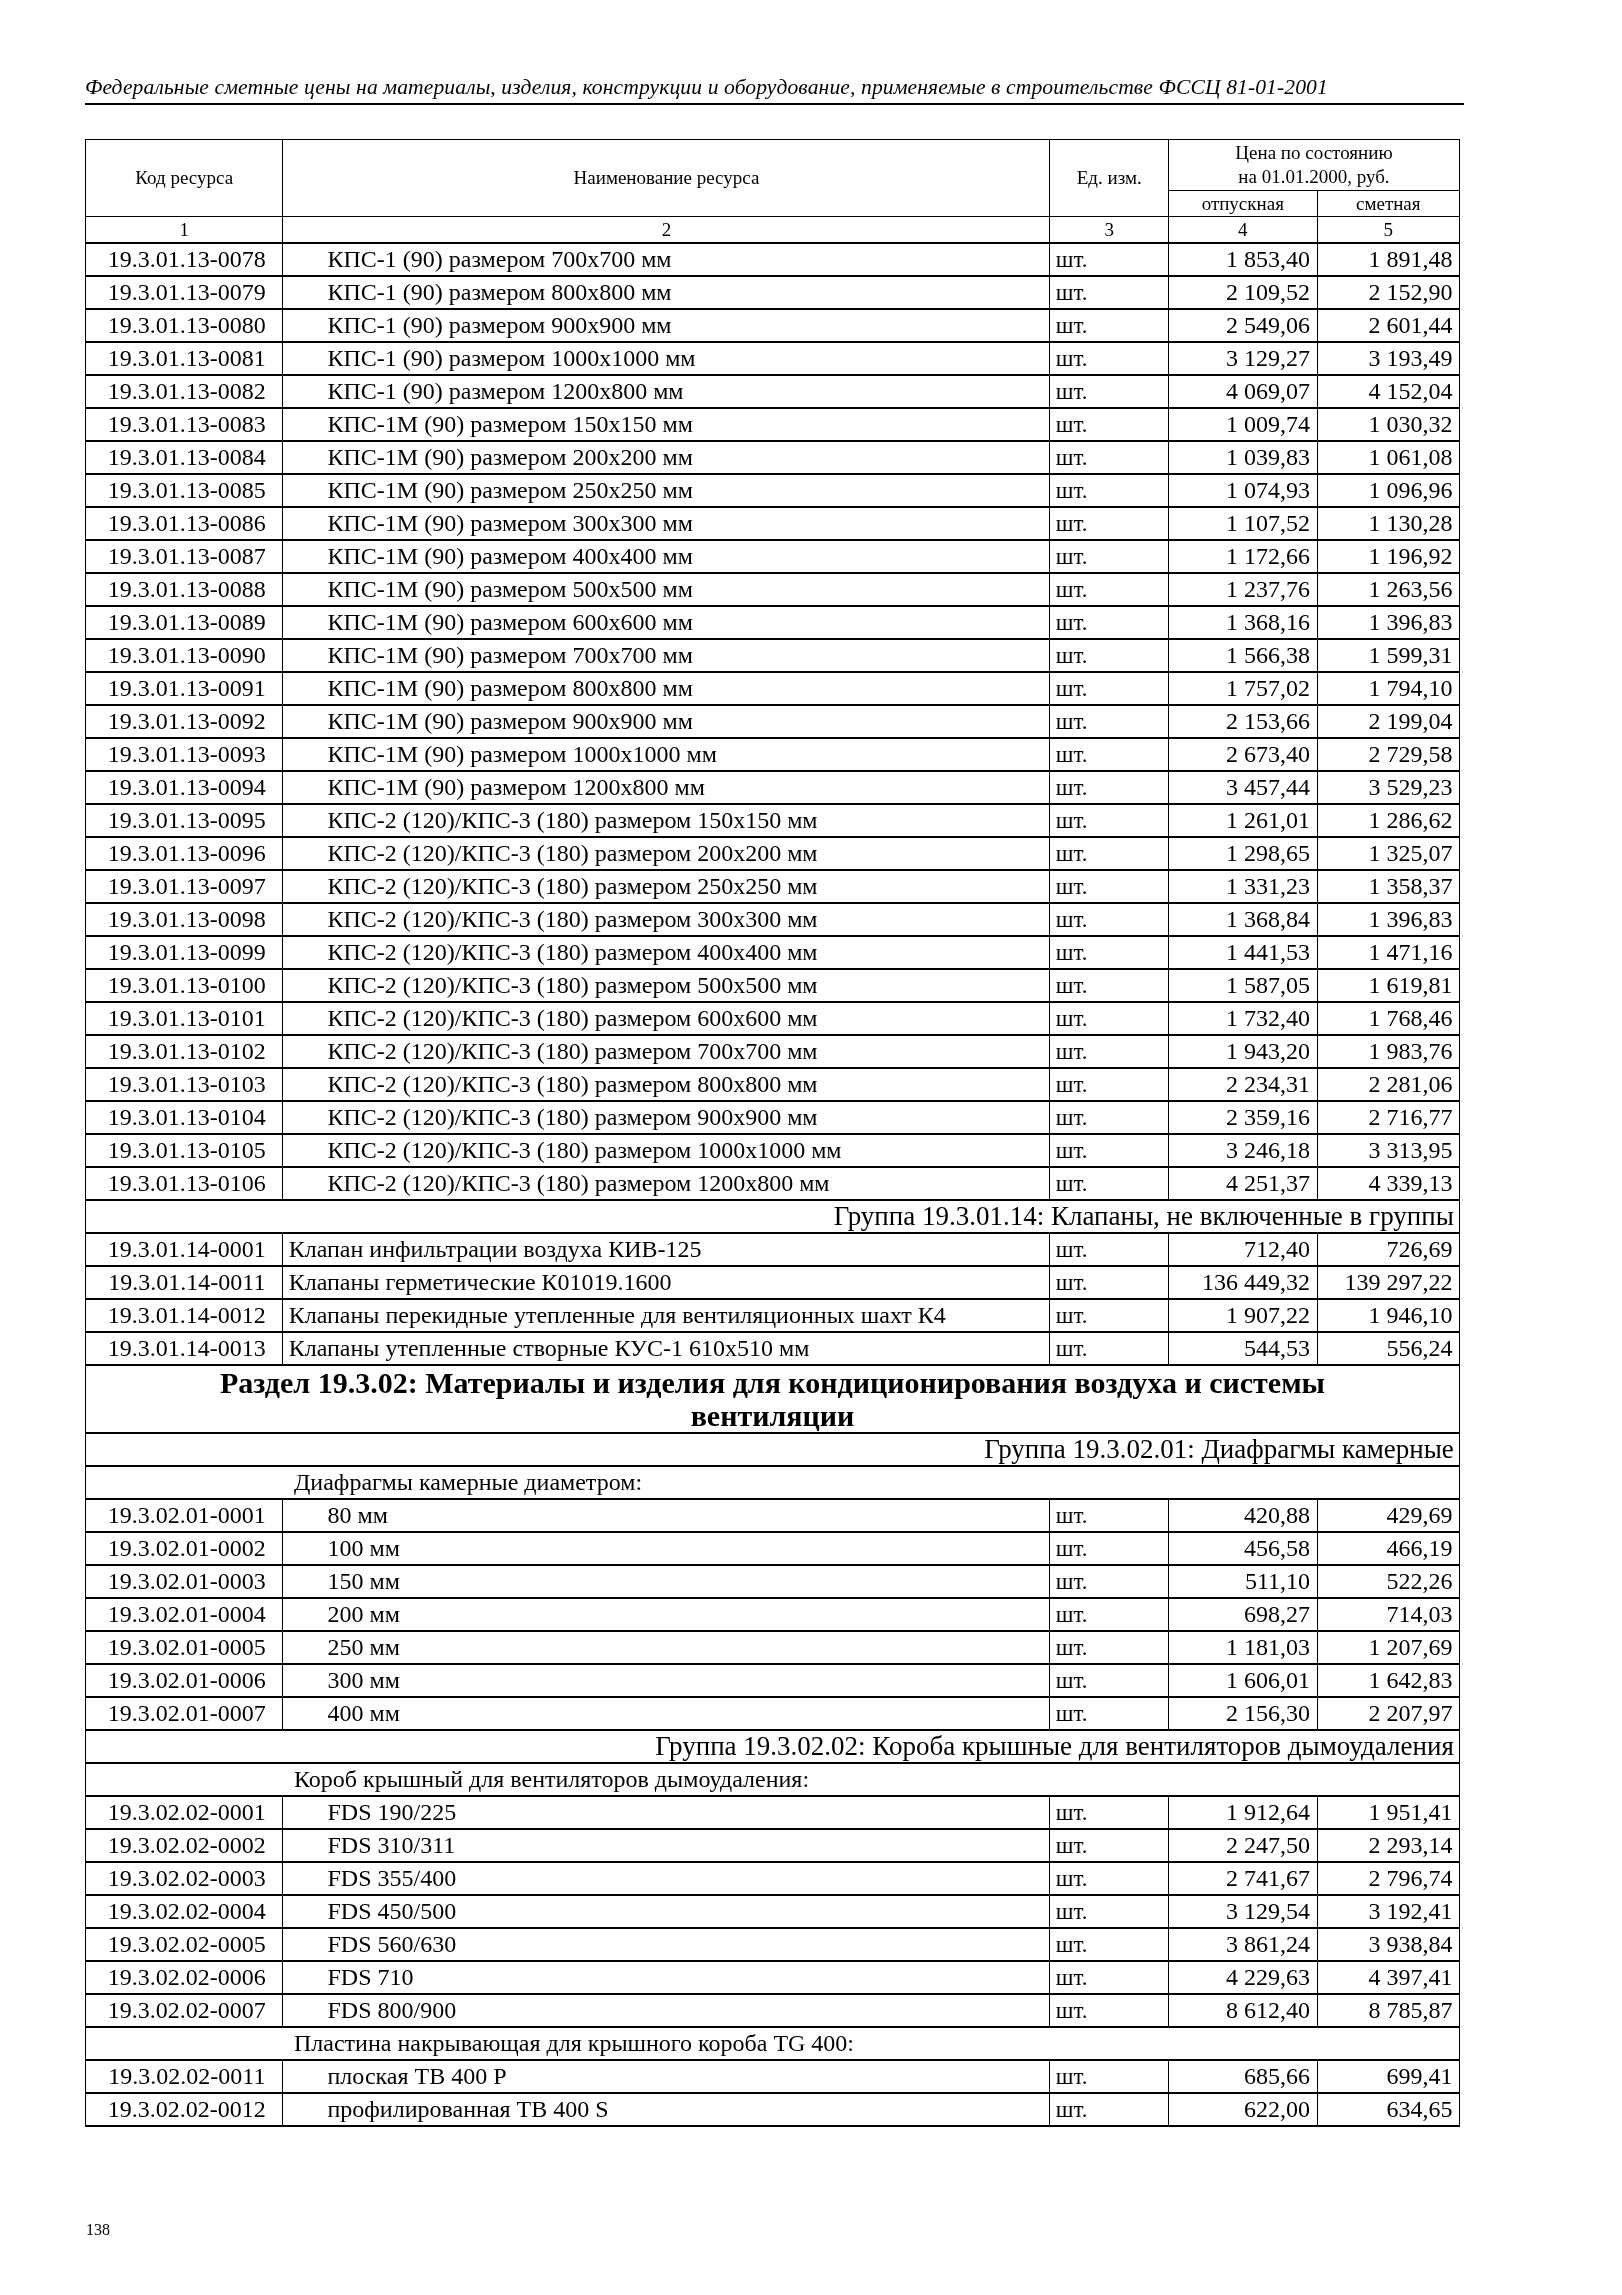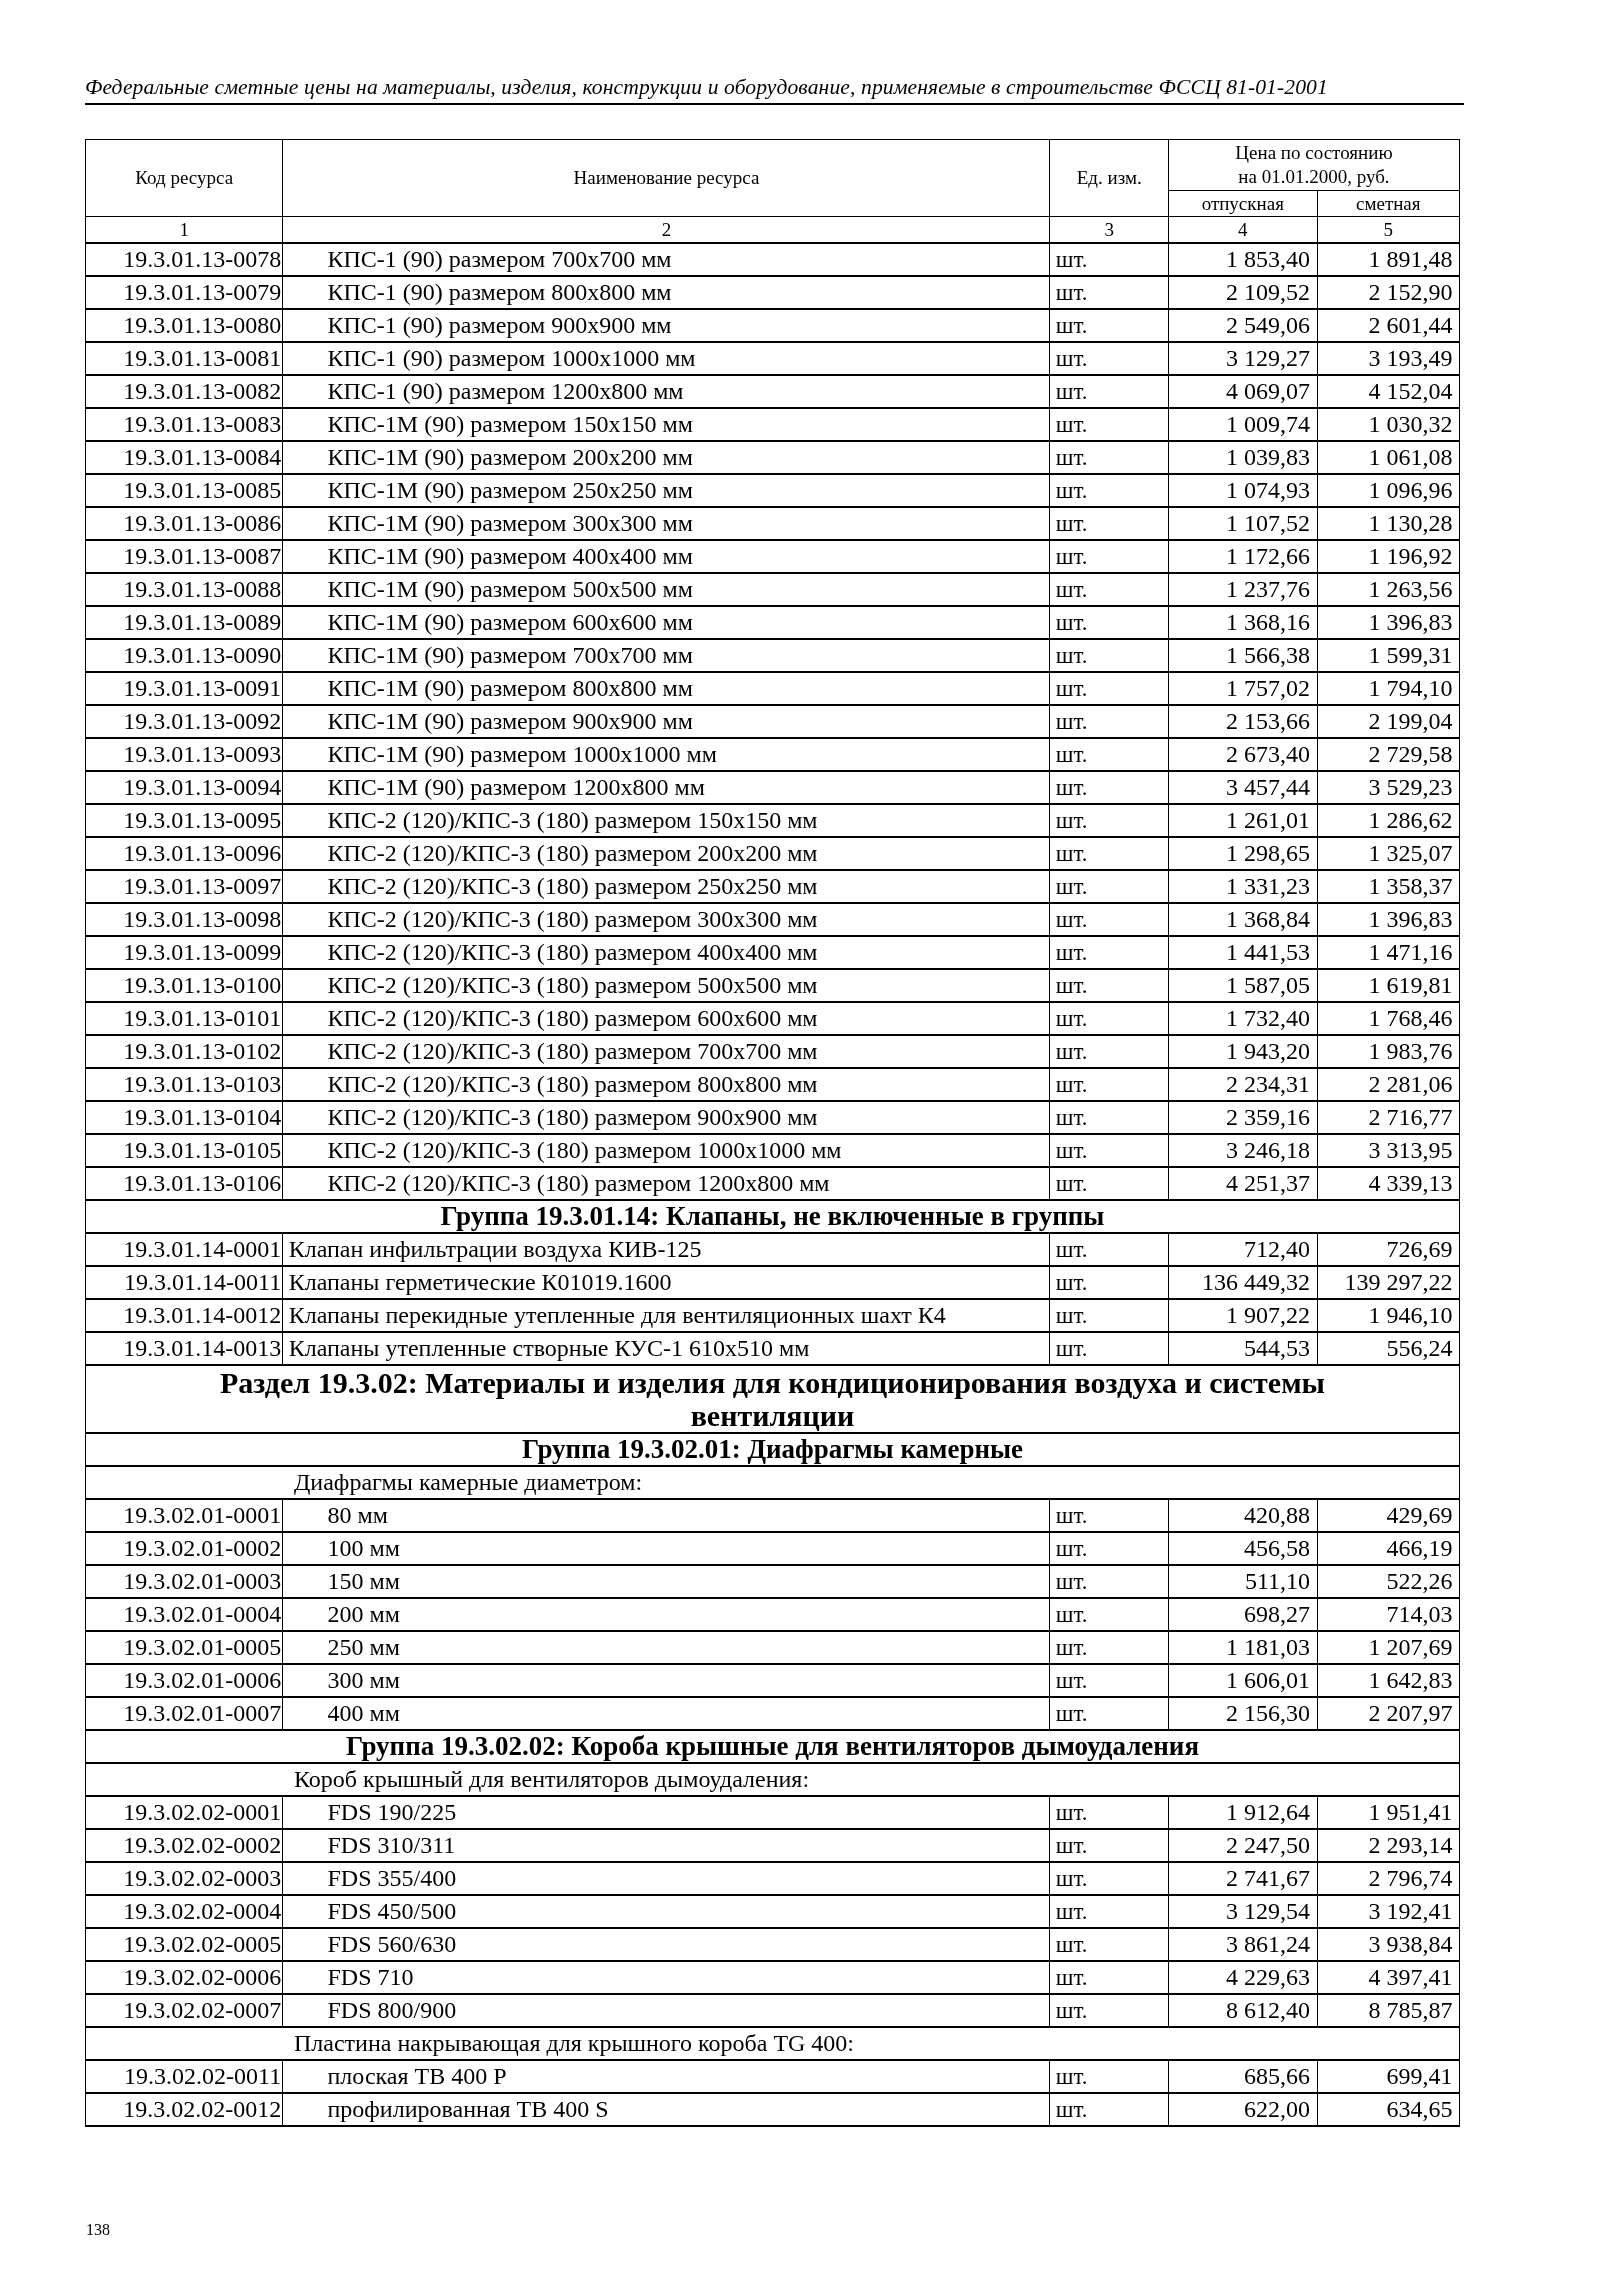--- a/index.html
+++ b/index.html
@@ -11,26 +11,26 @@
   table.price { position: absolute; left: 85px; top: 139px; width: 1375px;
          border-collapse: collapse; table-layout: fixed; }
   table.price td, table.price th { border: 1.3px solid #000; padding: 0 5.2px; font-weight: normal;
          font-size: 24px; line-height: 31px; vertical-align: top; overflow: hidden; }
   table.price th { font-size: 19px; line-height: 23.6px; vertical-align: middle; text-align: center; }
   .c1 { width: 190px; } .c2 { width: 738px; } .c3 { width: 114px; } .c4 { width: 143px; } .c5 { width: 137px; }
   tr.numrow td { font-size: 19px; line-height: 25px; text-align: center; vertical-align: middle; }
   tr.hdr-top th { height: 50px; }
   tr.hdr-sub th { height: 25px; }
   tr.item td { height: 31px; }
-  tr.item td.code { text-align: right; padding-left: 6.5px; padding-right: 1.3px; white-space: nowrap; }
+  tr.item td.code { text-align: center; padding-left: 6.5px; padding-right: 1.3px; white-space: nowrap; }
   tr.item td.name { white-space: normal; }
   tr.item td.name.indent { padding-left: 44px; }
   tr.item td.unit { font-size: 23px; }
   tr.item td.num { text-align: right; padding-right: 6.5px; white-space: nowrap; }
-  tr.group td { text-align: center; font-weight: bold; font-size: 27px; line-height: 31px; height: 31px; }
+  tr.group td { text-align: right; font-weight: normal; font-size: 27px; line-height: 31px; height: 31px; }
   tr.section td { text-align: center; font-weight: bold; font-size: 30px; line-height: 33px; padding: 0 59px; height: 64px; }
   tr.subtitle td { height: 31px; }
   tr.subtitle td.st { padding-left: 208px; }
   tr.item td, tr.group td, tr.subtitle td, tr.section td { border-top: 2px solid #000; border-bottom: 2px solid #000; }
   td.vthin { border-left: 0.7px solid #000 !important; border-right: 0.7px solid #000 !important; }
   .page-number { position: absolute; left: 86px; top: 2215px; font-size: 16px; line-height: 29px; }
 </style>
 </head>
 <body>
 

